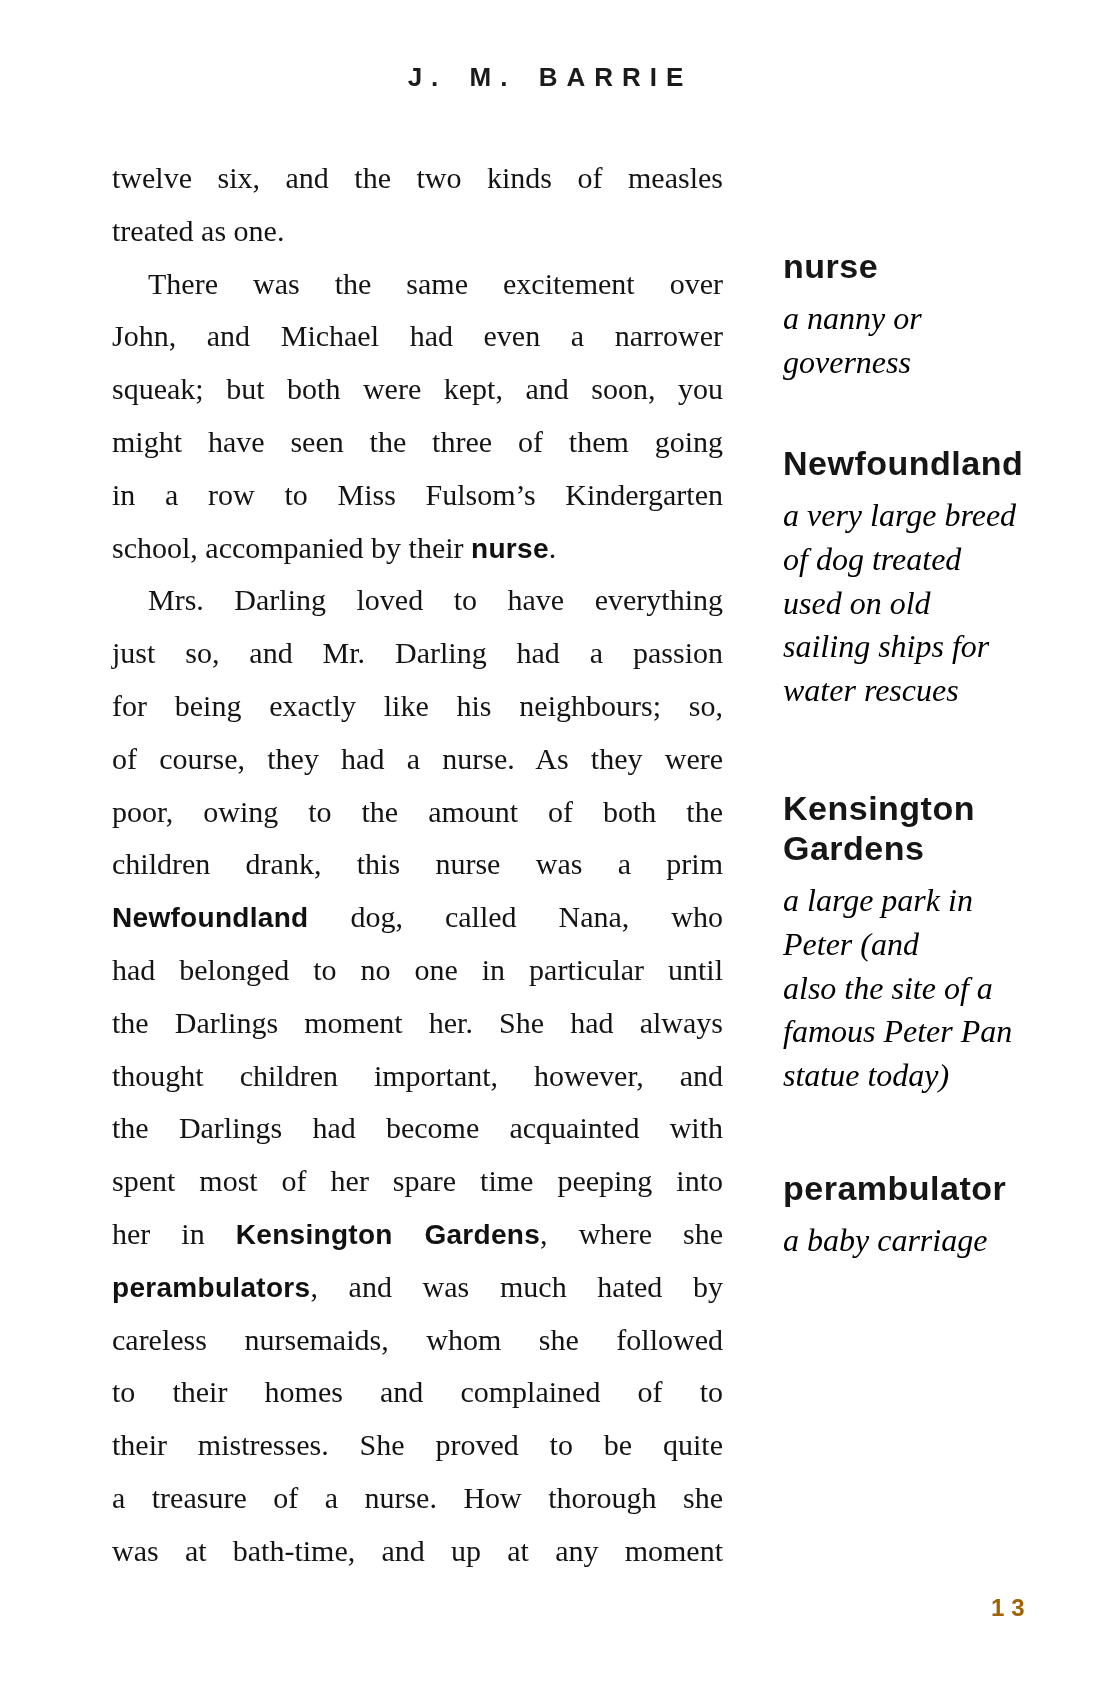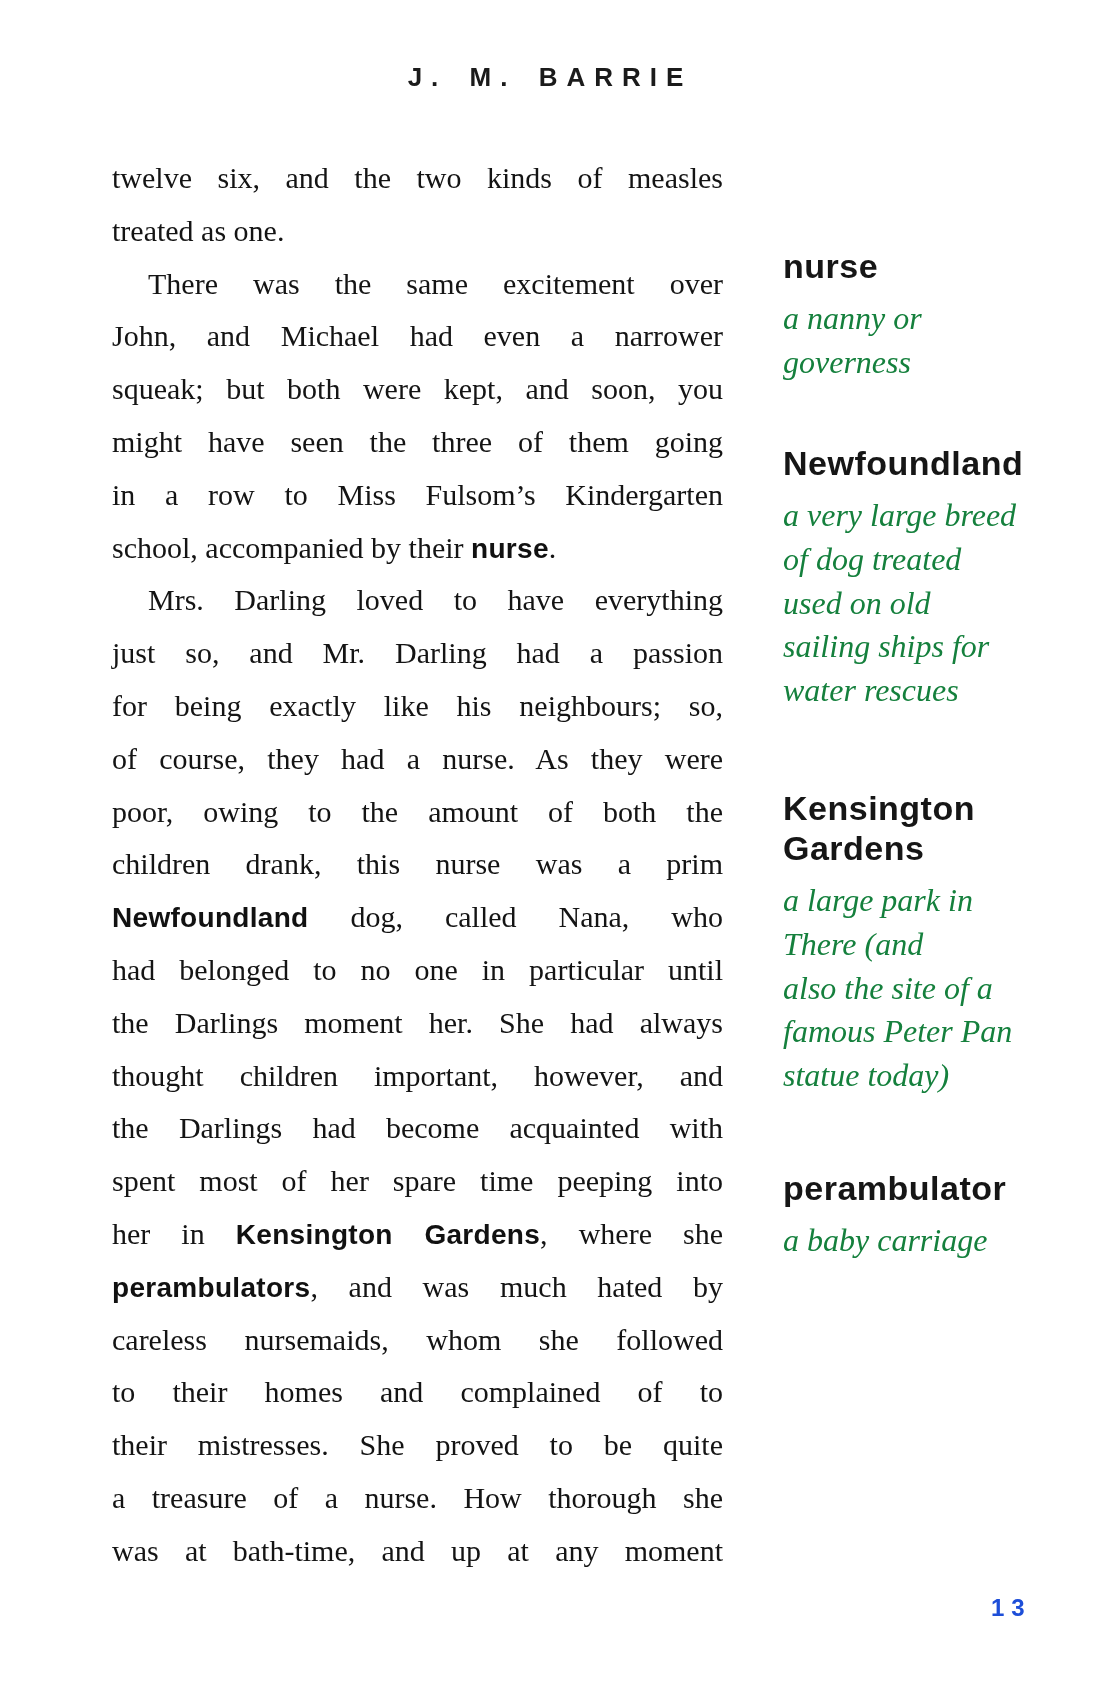--- a/index.html
+++ b/index.html
@@ -76,31 +76,31 @@
     font-size: 34px;
     line-height: 40px;
     letter-spacing: 0.5px;
     color: #161616;
   }
   .def {
     margin-top: 11px;
     font-style: italic;
     font-size: 32px;
     line-height: 43.8px;
-    color: #15803d;
+    color: #000000;
   }
   .page-number {
     position: absolute;
     left: 991px;
     top: 1594px;
     font-family: "Liberation Sans", sans-serif;
     font-weight: 700;
     font-size: 24px;
     letter-spacing: 7px;
-    color: #1d4ed8;
+    color: #a16207;
   }
 </style>
 </head>
 <body>
 
 <div class="page">
   <div class="running-header">J. M. BARRIE</div>
 
   <div class="main-col">
       <div class="line"><span>twelve six, and the two kinds of measles</span></div>
@@ -147,21 +147,21 @@
           <div class="def-line">of dog treated</div>
           <div class="def-line">used on old</div>
           <div class="def-line">sailing ships for</div>
           <div class="def-line">water rescues</div>
         </div>
       </div>
       <div class="entry" style="top: 788px;">
         <div class="term">Kensington Gardens</div>
         <div class="def">
           <div class="def-line">a large park in</div>
-          <div class="def-line">There (and</div>
+          <div class="def-line">Peter (and</div>
           <div class="def-line">also the site of a</div>
           <div class="def-line">famous Peter Pan</div>
           <div class="def-line">statue today)</div>
         </div>
       </div>
       <div class="entry" style="top: 1168px;">
         <div class="term">perambulator</div>
         <div class="def">
           <div class="def-line">a baby carriage</div>
         </div>

